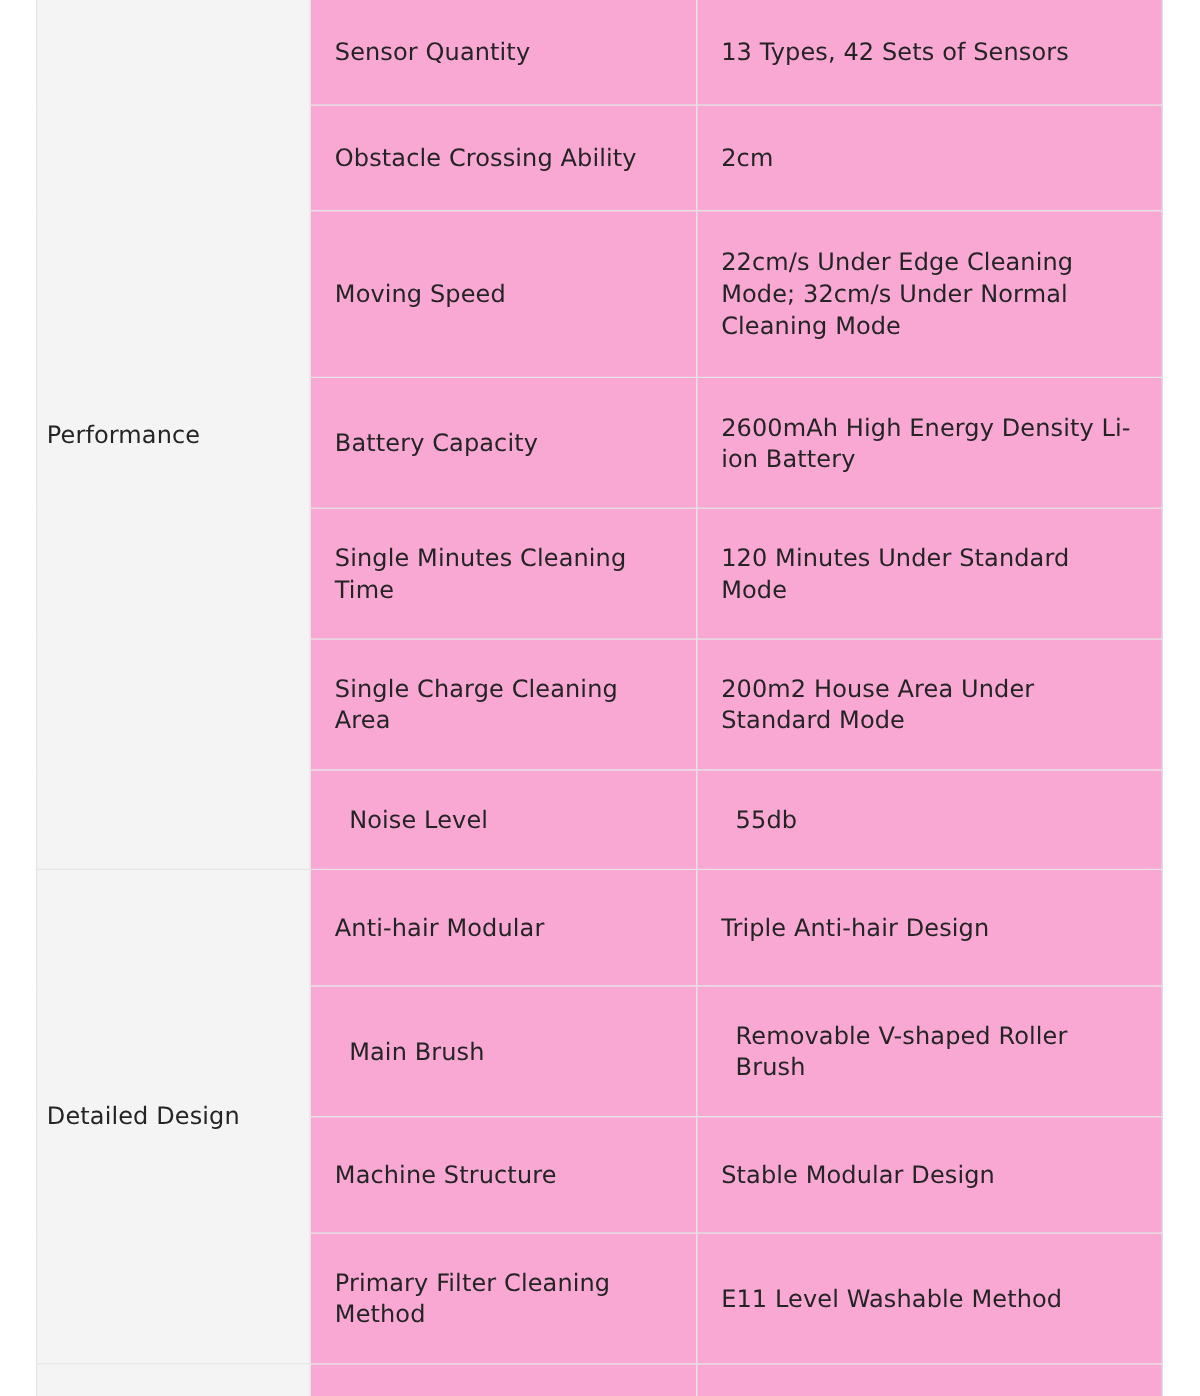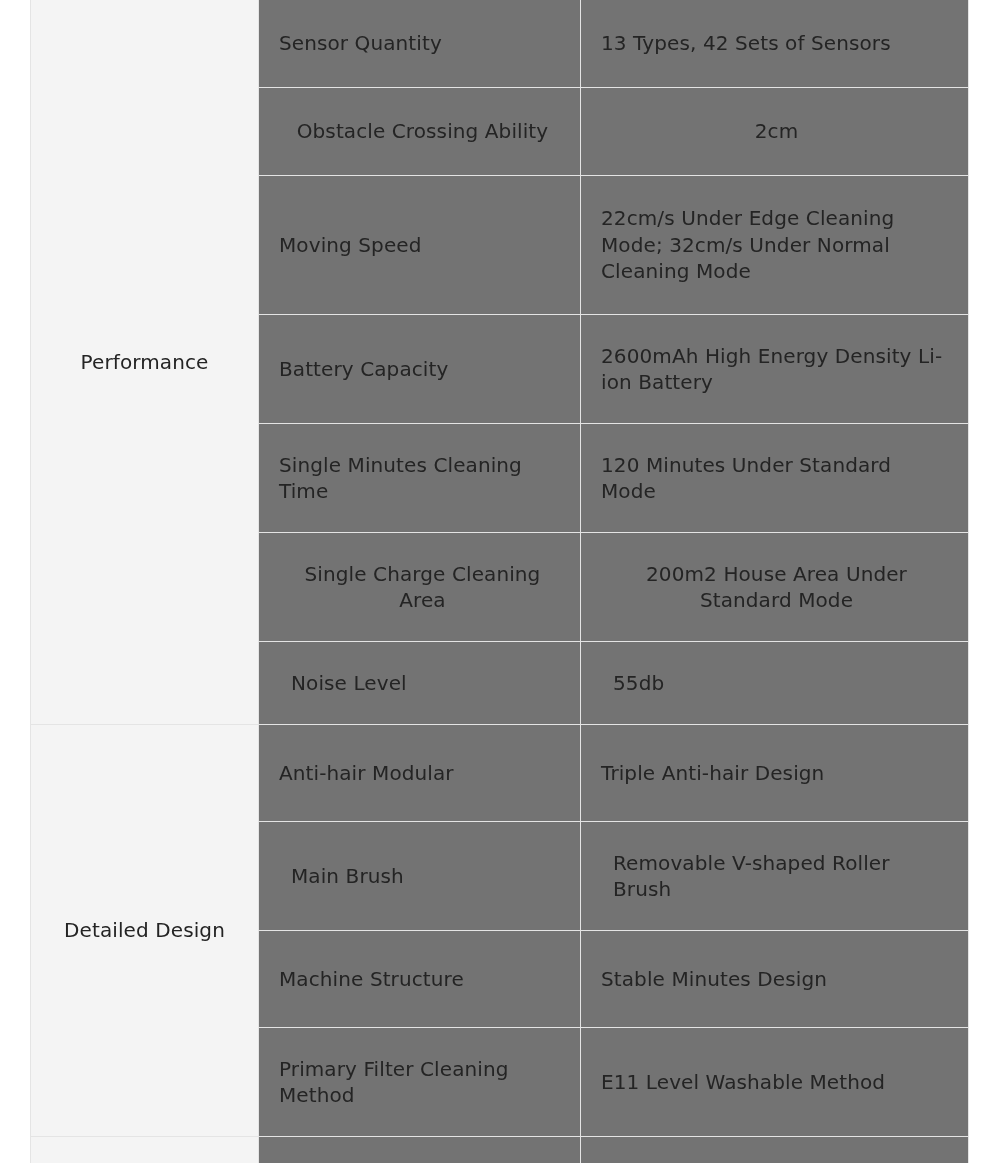--- a/index.html
+++ b/index.html
@@ -34,26 +34,26 @@
   table.spec-table col.c-value { width: 388px; }
 
   td {
     border: 1px solid #e4e4e4;
     vertical-align: middle;
     font-size: 20px;
     line-height: 1.32;
     font-weight: 400;
     letter-spacing: 0.1px;
     padding: 14px 18px;
-    background: #737373;
+    background: #f9a8d4;
   }
 
   td.group-cell {
     background: #f4f4f4;
-    text-align: center;
+    text-align: left;
     padding: 28px 8px;
     color: #242424;
   }
 
   td.param-cell {
     padding-left: 20px;
     padding-right: 14px;
     color: #242424;
   }
 
@@ -62,25 +62,25 @@
     padding-right: 16px;
     color: #242424;
   }
 
   td.value-cell.centered {
     padding-left: 31px;
   }
 
   
   tr.r-sensor td       { height: 59px; }
-  tr.r-obstacle td     { height: 59px; text-align: center; }
+  tr.r-obstacle td     { height: 59px; }
   tr.r-speed td        { height: 110px; }
   tr.r-battery td      { height: 80px; }
   tr.r-chargetime td   { height: 80px; }
-  tr.r-chargearea td   { height: 80px; text-align: center; }
+  tr.r-chargearea td   { height: 80px; }
   tr.r-noise td        { height: 54px; padding-left: 32px; }
   tr.r-antihair td     { height: 68px; }
   tr.r-mainbrush td    { height: 80px; padding-left: 32px; }
   tr.r-structure td    { height: 68px; }
   tr.r-filter td       { height: 80px; }
   tr.r-warranty td     { height: 68px; }
 </style>
 </head>
 <body>
 
@@ -127,21 +127,21 @@
         <td class="group-cell" rowspan="4">Detailed Design</td>
         <td class="param-cell">Anti-hair Modular</td>
         <td class="value-cell">Triple Anti-hair Design</td>
       </tr>
       <tr class="r-mainbrush">
         <td class="param-cell">Main Brush</td>
         <td class="value-cell">Removable V-shaped Roller Brush</td>
       </tr>
       <tr class="r-structure">
         <td class="param-cell">Machine Structure</td>
-        <td class="value-cell">Stable Minutes Design</td>
+        <td class="value-cell">Stable Modular Design</td>
       </tr>
       <tr class="r-filter">
         <td class="param-cell">Primary Filter Cleaning Method</td>
         <td class="value-cell">E11 Level Washable Method</td>
       </tr>
 
       <tr class="r-warranty">
         <td class="group-cell" rowspan="1">Quality Guarantee</td>
         <td class="param-cell">Warranty Period</td>
         <td class="value-cell centered">3 Years Warranty</td>

